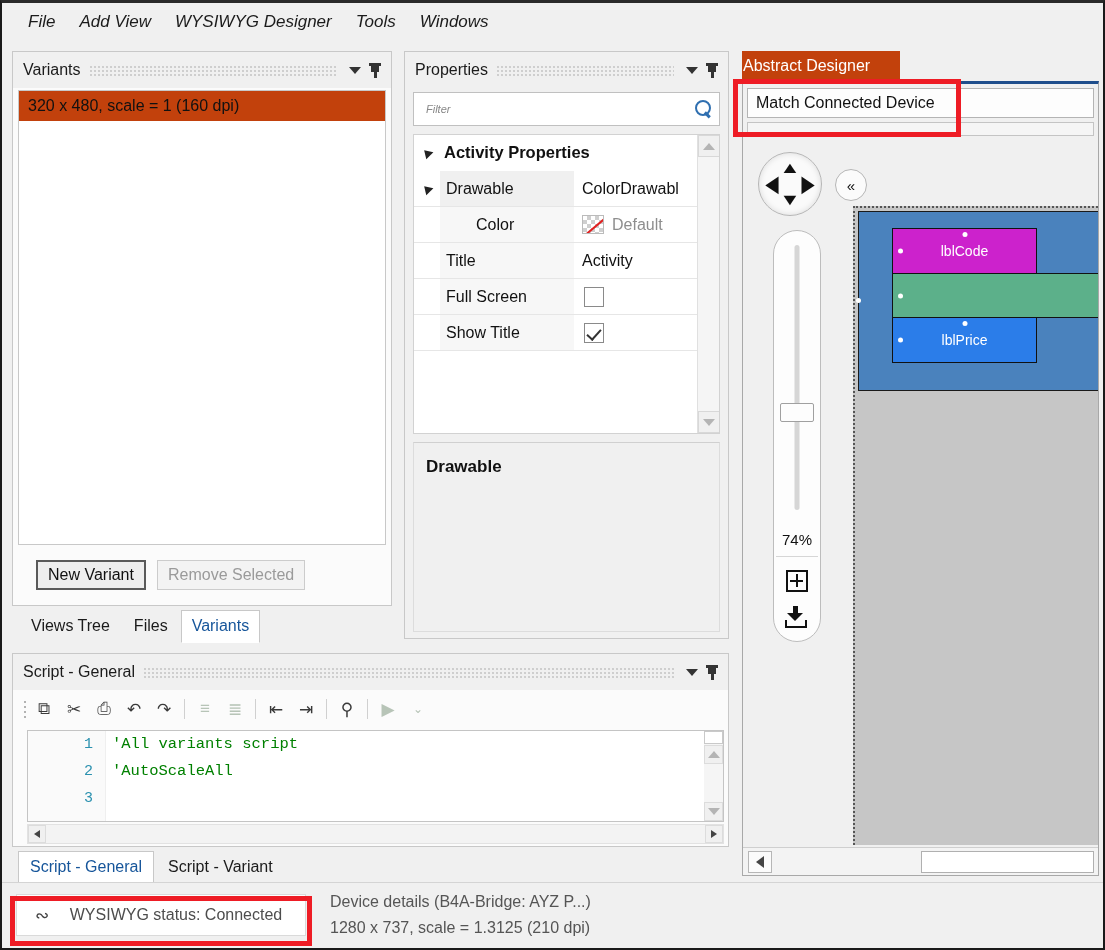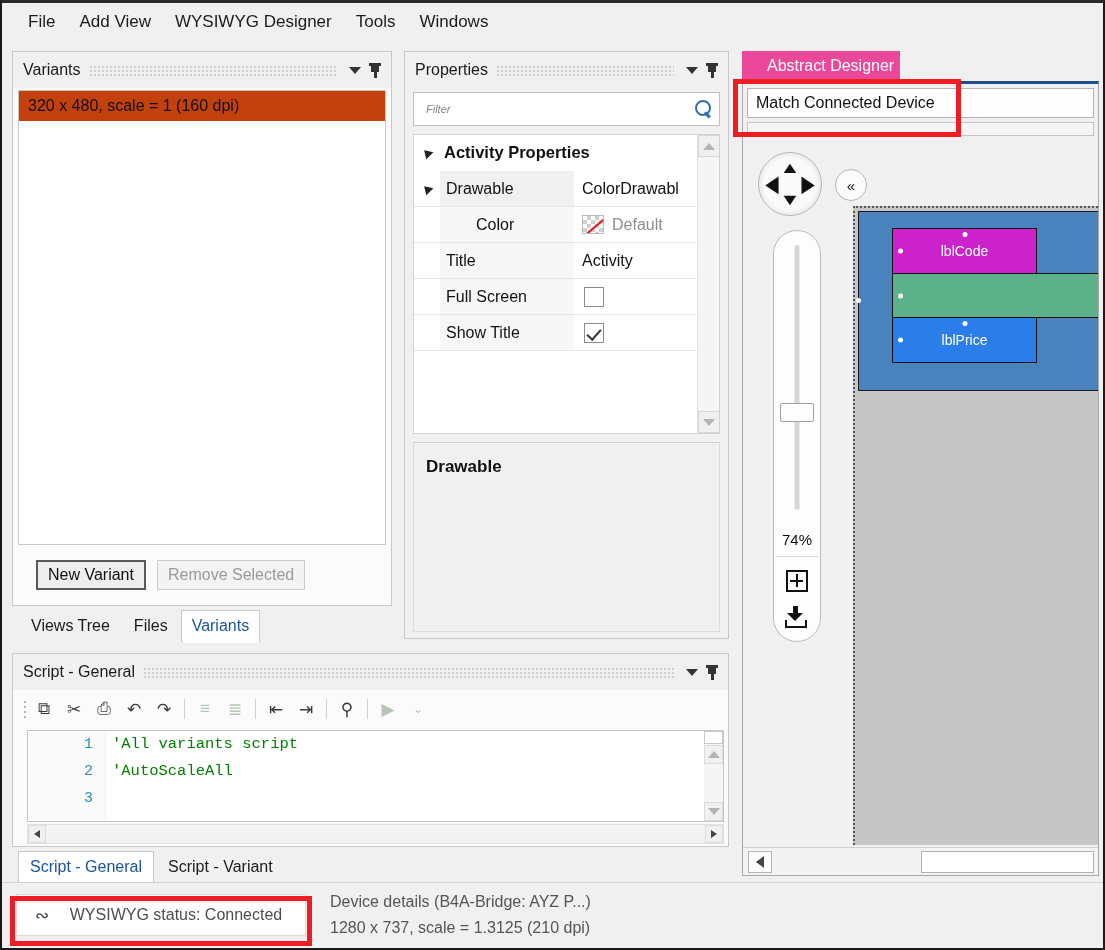--- a/index.html
+++ b/index.html
@@ -19,20 +19,21 @@
     border:2px solid #1a1a1a;
     border-top:3px solid #2a2a2a;
   }
 
   
   .menubar {
     position:absolute; left:0; top:0; width:1099px; height:38px;
     background:#f0f0f0;
     display:flex; align-items:center;
     padding-left:14px;
+    font-style:italic;
   }
   .menubar .mi {
     font-size:17px; color:#1b1b1b; padding:2px 12px; cursor:default;
     white-space:nowrap;
   }
 
   
   .variants-panel {
     position:absolute; left:10px; top:48px; width:380px; height:555px;
     background:#fbfbfb; border:1px solid #c8c8c8;
@@ -173,22 +174,22 @@
     padding:14px 0 0 12px;
   }
   .props-footer .ftitle { font-size:17px; font-weight:bold; color:#111; }
 
   
   .designer-tabstrip {
     position:absolute; left:740px; top:48px; width:357px; height:30px;
   }
   .designer-tab {
     position:absolute; left:0; top:0; width:158px; height:30px;
-    background:#ec4899; color:#ffffff; font-size:16px;
-    display:flex; align-items:center; padding-left:25px;
+    background:#c2410c; color:#ffffff; font-size:16px;
+    display:flex; align-items:center; padding-left:1px;
     cursor:pointer;
   }
   .designer-panel {
     position:absolute; left:740px; top:78px; width:357px; height:795px;
     background:#f0f0f0; border:1px solid #a8a8a8; border-top:3px solid #1f4e8c;
   }
   .dev-combo {
     position:absolute; left:4px; top:4px; right:4px; height:30px;
     background:#fdfdfd; border:1px solid #b4b4b4;
     display:flex; align-items:center; padding-left:8px;

